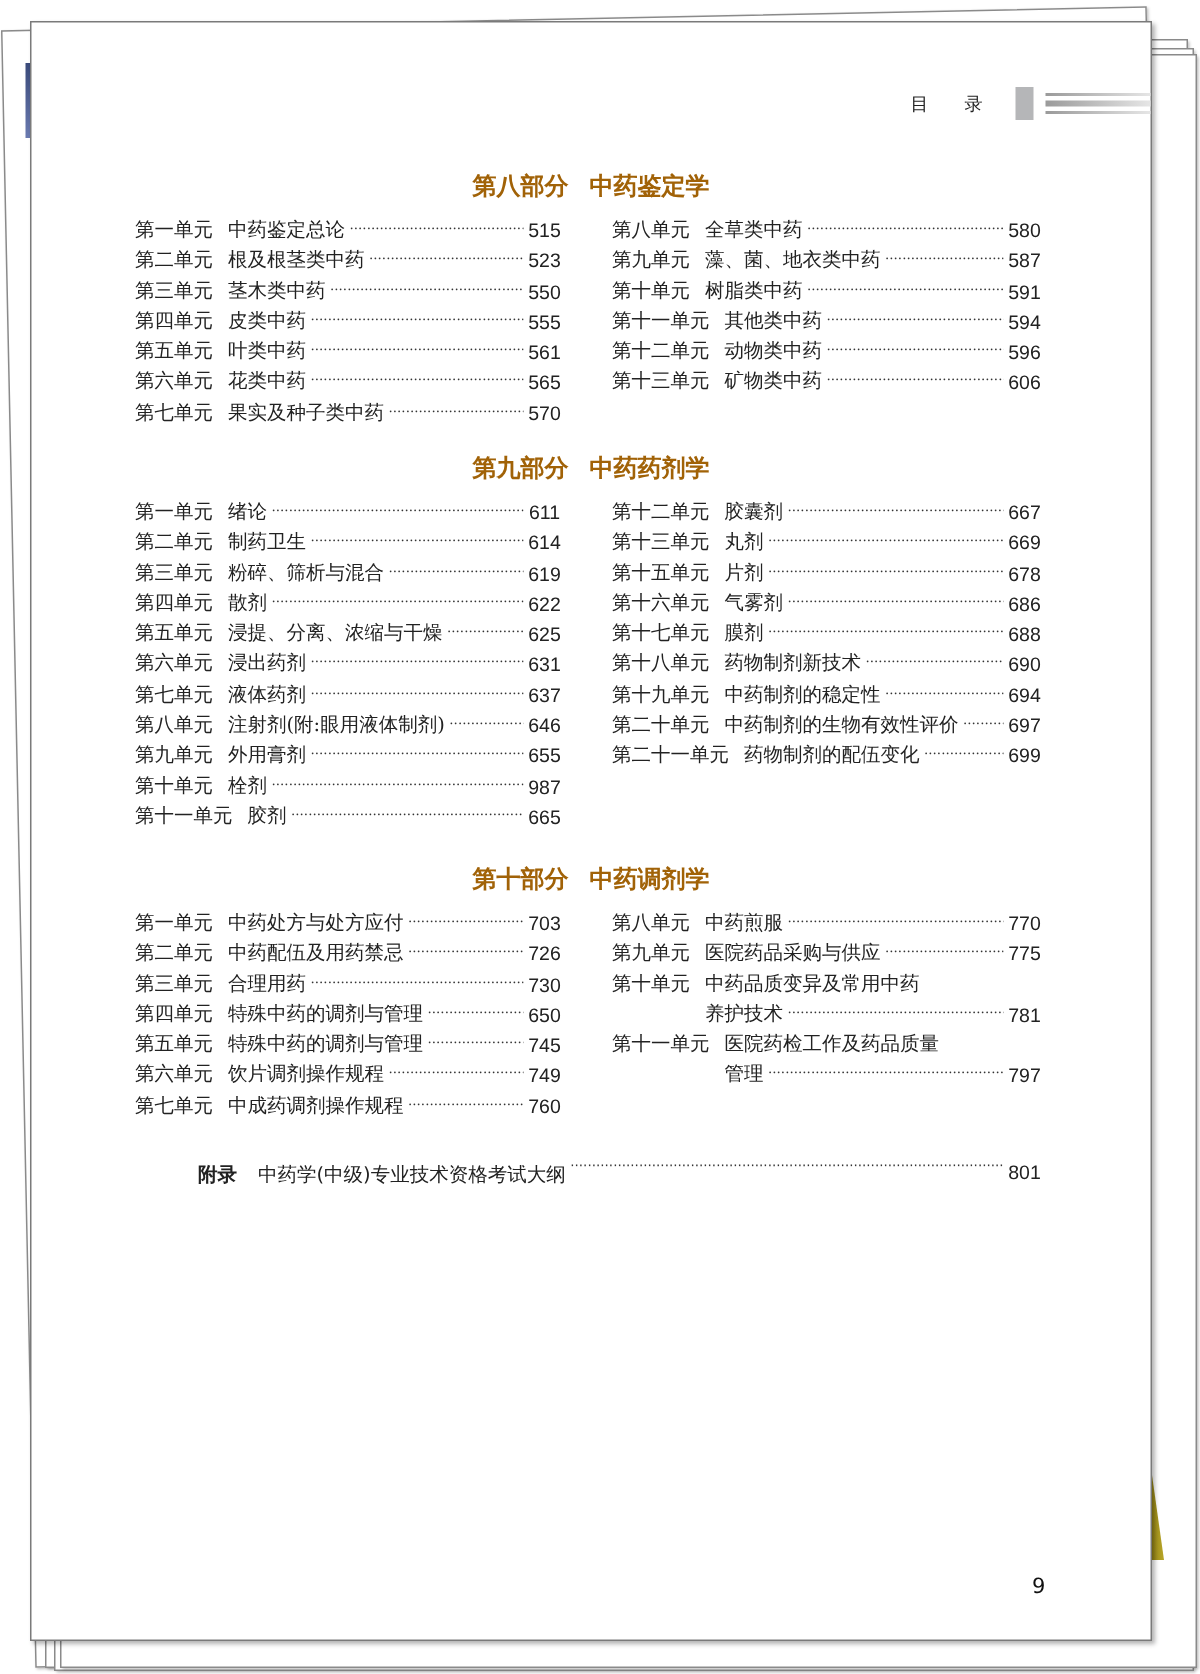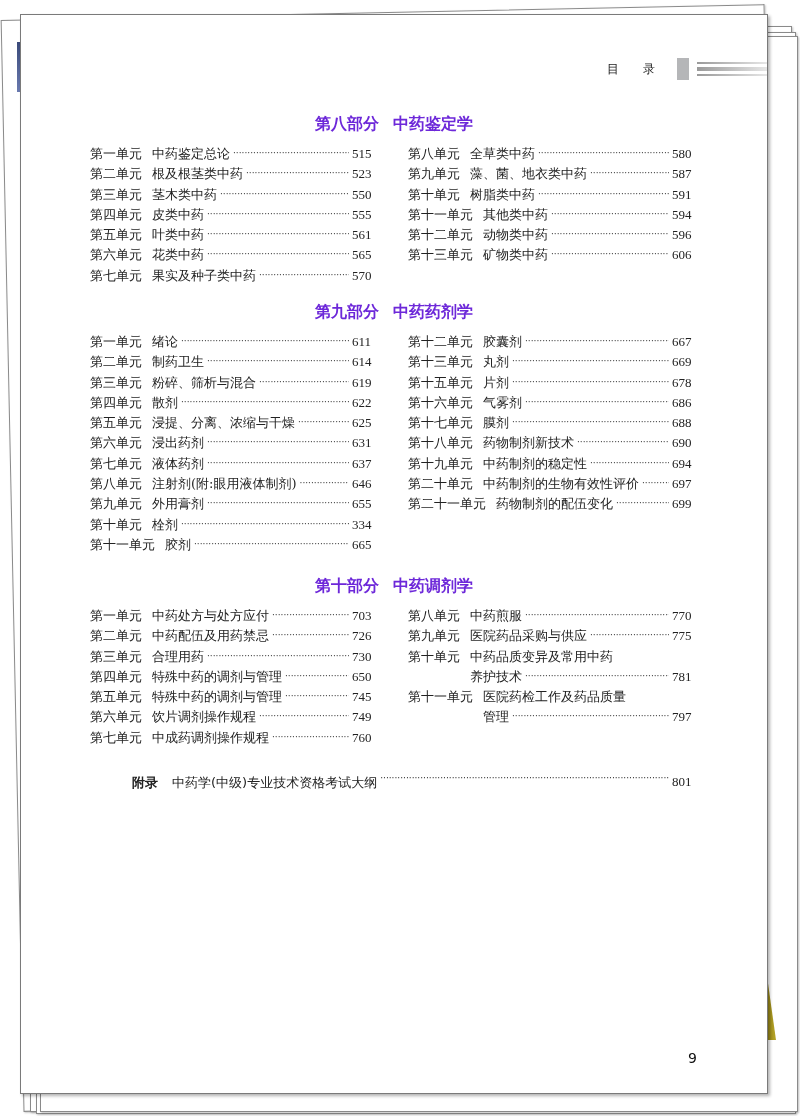--- a/index.html
+++ b/index.html
@@ -13,30 +13,30 @@
   .accent-blue { position:absolute; left:17px; top:42px; width:4px; height:50px; background:linear-gradient(#3a4a7a,#6a7ab0); }
   .accent-olive { position:absolute; left:764px; top:955px; width:12px; height:85px; background:linear-gradient(90deg,#8a7a10,#b8a628); clip-path:polygon(0 0,100% 100%,0 100%); }
   .page { position:absolute; left:20px; top:14px; width:746px; height:1078px; background:#fff;
           border:1px solid #7a7a7a; box-shadow:2px 2px 3px rgba(0,0,0,0.3); }
   .header { position:absolute; right:0; top:43px; height:22px; display:flex; align-items:center; }
   .header-title { font-family:"DejaVu Sans","Liberation Sans",sans-serif; font-size:12px; color:#222; letter-spacing:24px; margin-right:-10px;margin-left:36px; }
   .header-block { width:12px; height:22px; background:#b5b6b8; margin-left:8px; }
   .header-lines { width:70px; margin-left:8px; display:flex; flex-direction:column; gap:3px; }
   .header-lines div { height:2px; background:linear-gradient(90deg,#9a9a9a,#e6e6e6); }
   .header-lines div:nth-child(2){ height:4px; }
-  .section-title { position:absolute; left:0; width:746px; text-align:center; font-weight:bold; font-size:16px; color:#6d28d9; }
+  .section-title { position:absolute; left:0; width:746px; text-align:center; font-weight:bold; font-size:16px; color:#a16207; }
   .section-title span + span { margin-left:14px; }
   .col { position:absolute; font-size:13px; }
   .row { height:20.3px; line-height:20.3px; display:flex; white-space:nowrap; }
   .unit { flex:none; }
   .unit.w4 { width:62px; } .unit.w5 { width:75px; } .unit.w6 { width:88px; }
   .title { flex:none; }
   .dots { flex:1; overflow:hidden; margin:0 3px; position:relative; }
   .dots::before { content:"································································································································"; position:absolute; left:0; top:-1px; letter-spacing:0; font-size:9px; color:#333; }
-  .pg { flex:none; width:22px; text-align:left; font-family:Liberation Serif, serif; }
+  .pg { flex:none; width:22px; text-align:center; font-family:Liberation Sans, sans-serif; }
   .row.cont { padding-left:0; }
   .appendix { position:absolute; left:69px; top:759px; width:604px; font-family:"DejaVu Sans","Liberation Sans",sans-serif; font-size:13px; display:flex; }
   .appendix .label { font-weight:bold; margin-right:14px;padding-left:42px; }
   .page-num { position:absolute; left:667px; top:1035px; font-family:"DejaVu Sans","Liberation Sans",sans-serif; font-size:14px; color:#111; }
 </style>
 </head>
 <body>
 
 <div class="sheet sheet-back1"></div>
 <div class="accent-blue"></div>
@@ -197,21 +197,21 @@
       <div class="row">
         <span class="unit w4">第九单元</span>
         <span class="title">外用膏剂</span>
         <span class="dots"></span>
         <span class="pg">655</span>
       </div>
       <div class="row">
         <span class="unit w4">第十单元</span>
         <span class="title">栓剂</span>
         <span class="dots"></span>
-        <span class="pg">334</span>
+        <span class="pg">987</span>
       </div>
       <div class="row">
         <span class="unit w5">第十一单元</span>
         <span class="title">胶剂</span>
         <span class="dots"></span>
         <span class="pg">665</span>
       </div>
     </div>
   <div class="col" id="s1r" style="left:387px; top:317px; width:286px;">
       <div class="row">

